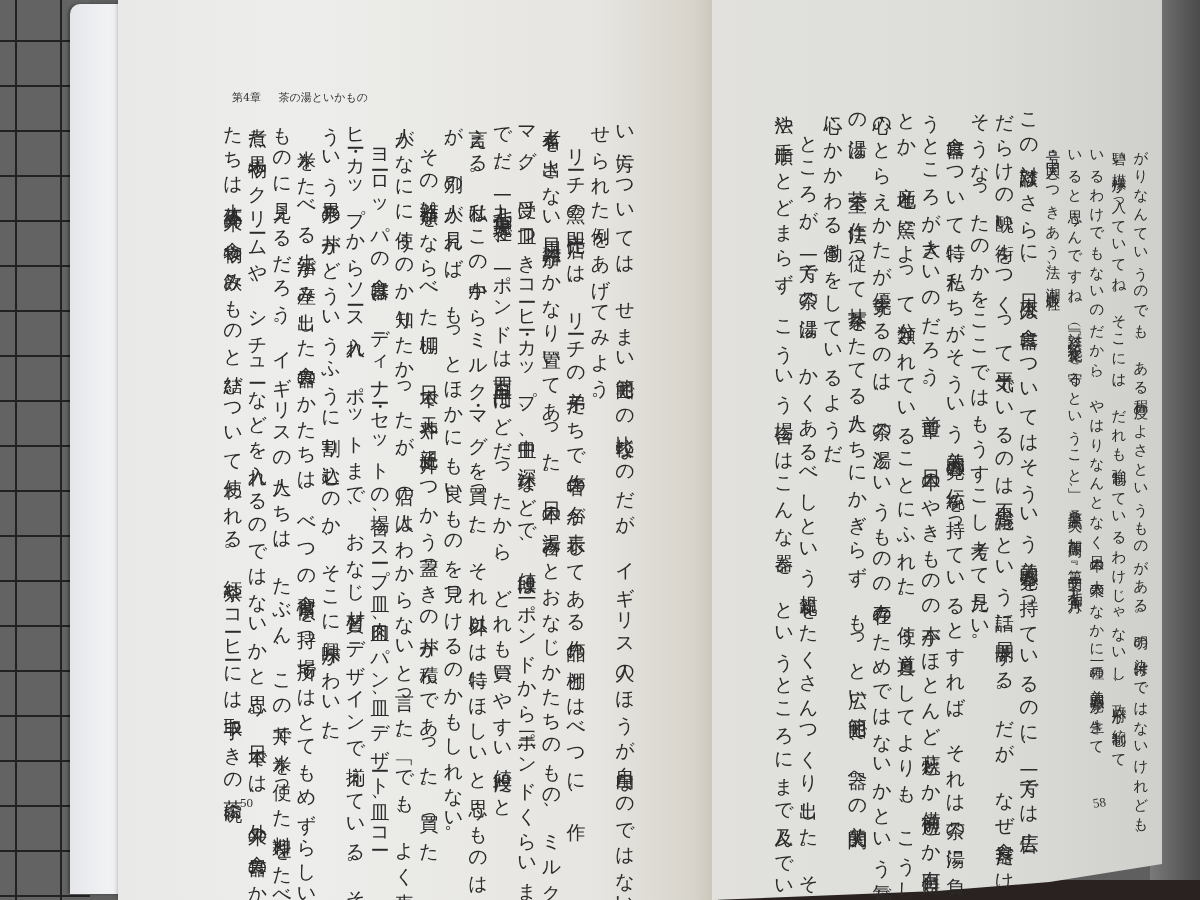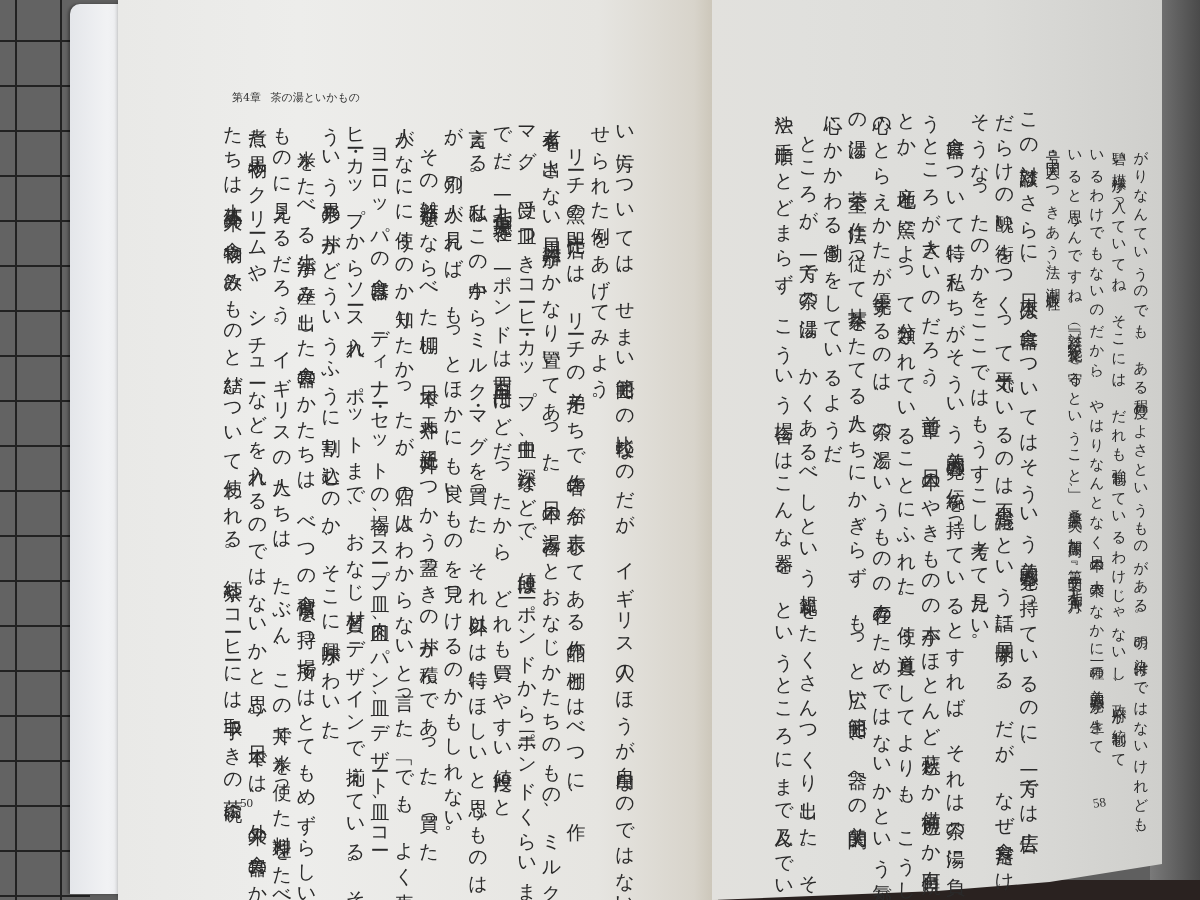--- a/index.html
+++ b/index.html
@@ -72,21 +72,21 @@
 <div class="mat"></div>
 <div class="right-dark"></div>
 <div class="bottom-shadow"></div>
 <div class="cover-edge"></div>
 
 <div class="page-left"></div>
 <div class="page-right"></div>
 
 <div class="header">
   <span>第4章</span>
-  <span style="margin-left:6px">茶の湯といかもの</span>
+  <span style="margin-left:14px">茶の湯といかもの</span>
 </div>
 
 <div class="vtext" style="right:562px; top:113px; height:680px;">
   <p>い方については、せまい範囲での比較なのだが、イギリス人のほうが自由なのではないかと思わ</p>
   <p>せられた例をあげてみよう。</p>
   <p>　リーチ窯の即売店には、リーチの弟子たちで作者の名が表示してある作品の棚とはべつに、作</p>
   <p>者名を出さない日用雑器がかなり置いてあった。日本の湯呑みとおなじかたちのもの、ミルク・</p>
   <p>マグ、受け皿つきコーヒー・カップ、中皿、深鉢などで、値段は一ポンドから三ポンドくらいま</p>
   <p>でだ。一九七七年夏現在で、一ポンドは四百五十円ほどだったから、どれも買いやすい値段だと</p>
   <p>言える。私はこの中からミルク・マグを買った。それ以外には特にほしいと思うものはなかった</p>

